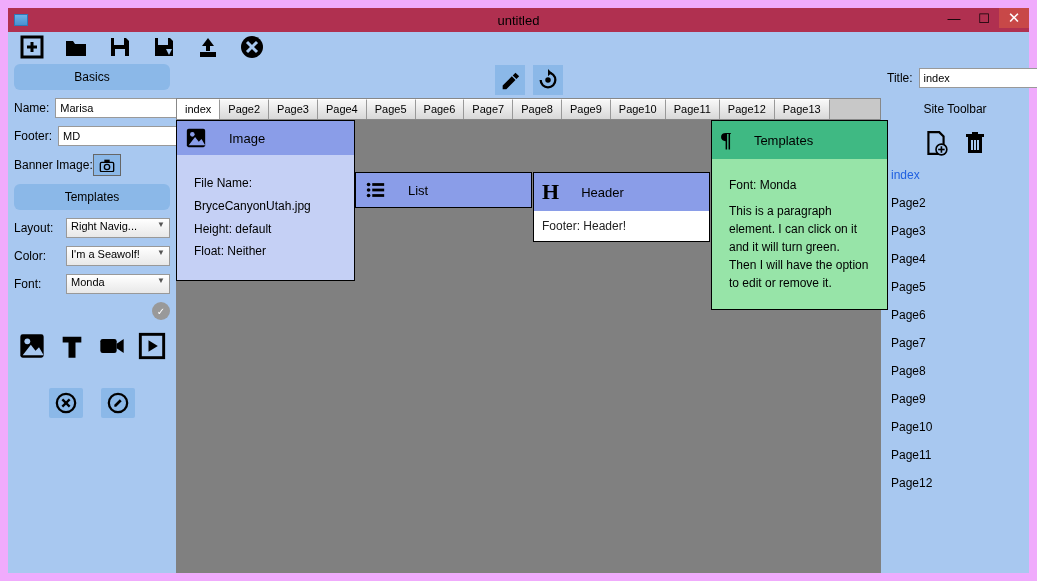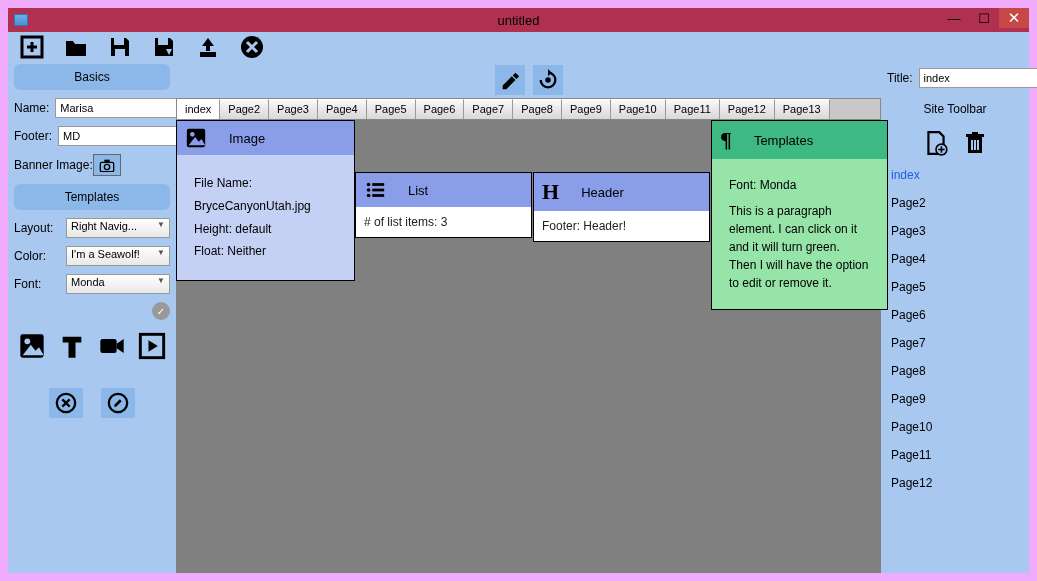--- a/index.html
+++ b/index.html
@@ -228,23 +228,20 @@
               <svg width="22" height="22" viewBox="0 0 24 24">
                   <circle cx="5" cy="6" r="2" fill="#000"></circle>
                   <rect x="9" y="4.5" width="13" height="3" fill="#000"></rect>
                   <circle cx="5" cy="12" r="2" fill="#000"></circle>
                   <rect x="9" y="10.5" width="13" height="3" fill="#000"></rect>
                   <circle cx="5" cy="18" r="2" fill="#000"></circle>
                   <rect x="9" y="16.5" width="13" height="3" fill="#000"></rect>
                 </svg>
               <span class="comp-title">List</span>
             </div>
-            <div class="comp-body-hdr">
-              <div># of list items: 3</div>
-            </div>
           </div>
           <div class="component-box header-box">
             <div class="comp-header">
               <span style="font-family:serif;font-size:22px;font-weight:bold">H</span>
               <span class="comp-title">Header</span>
             </div>
             <div class="comp-body-hdr">
               <div>Footer: Header!</div>
             </div>
           </div>

